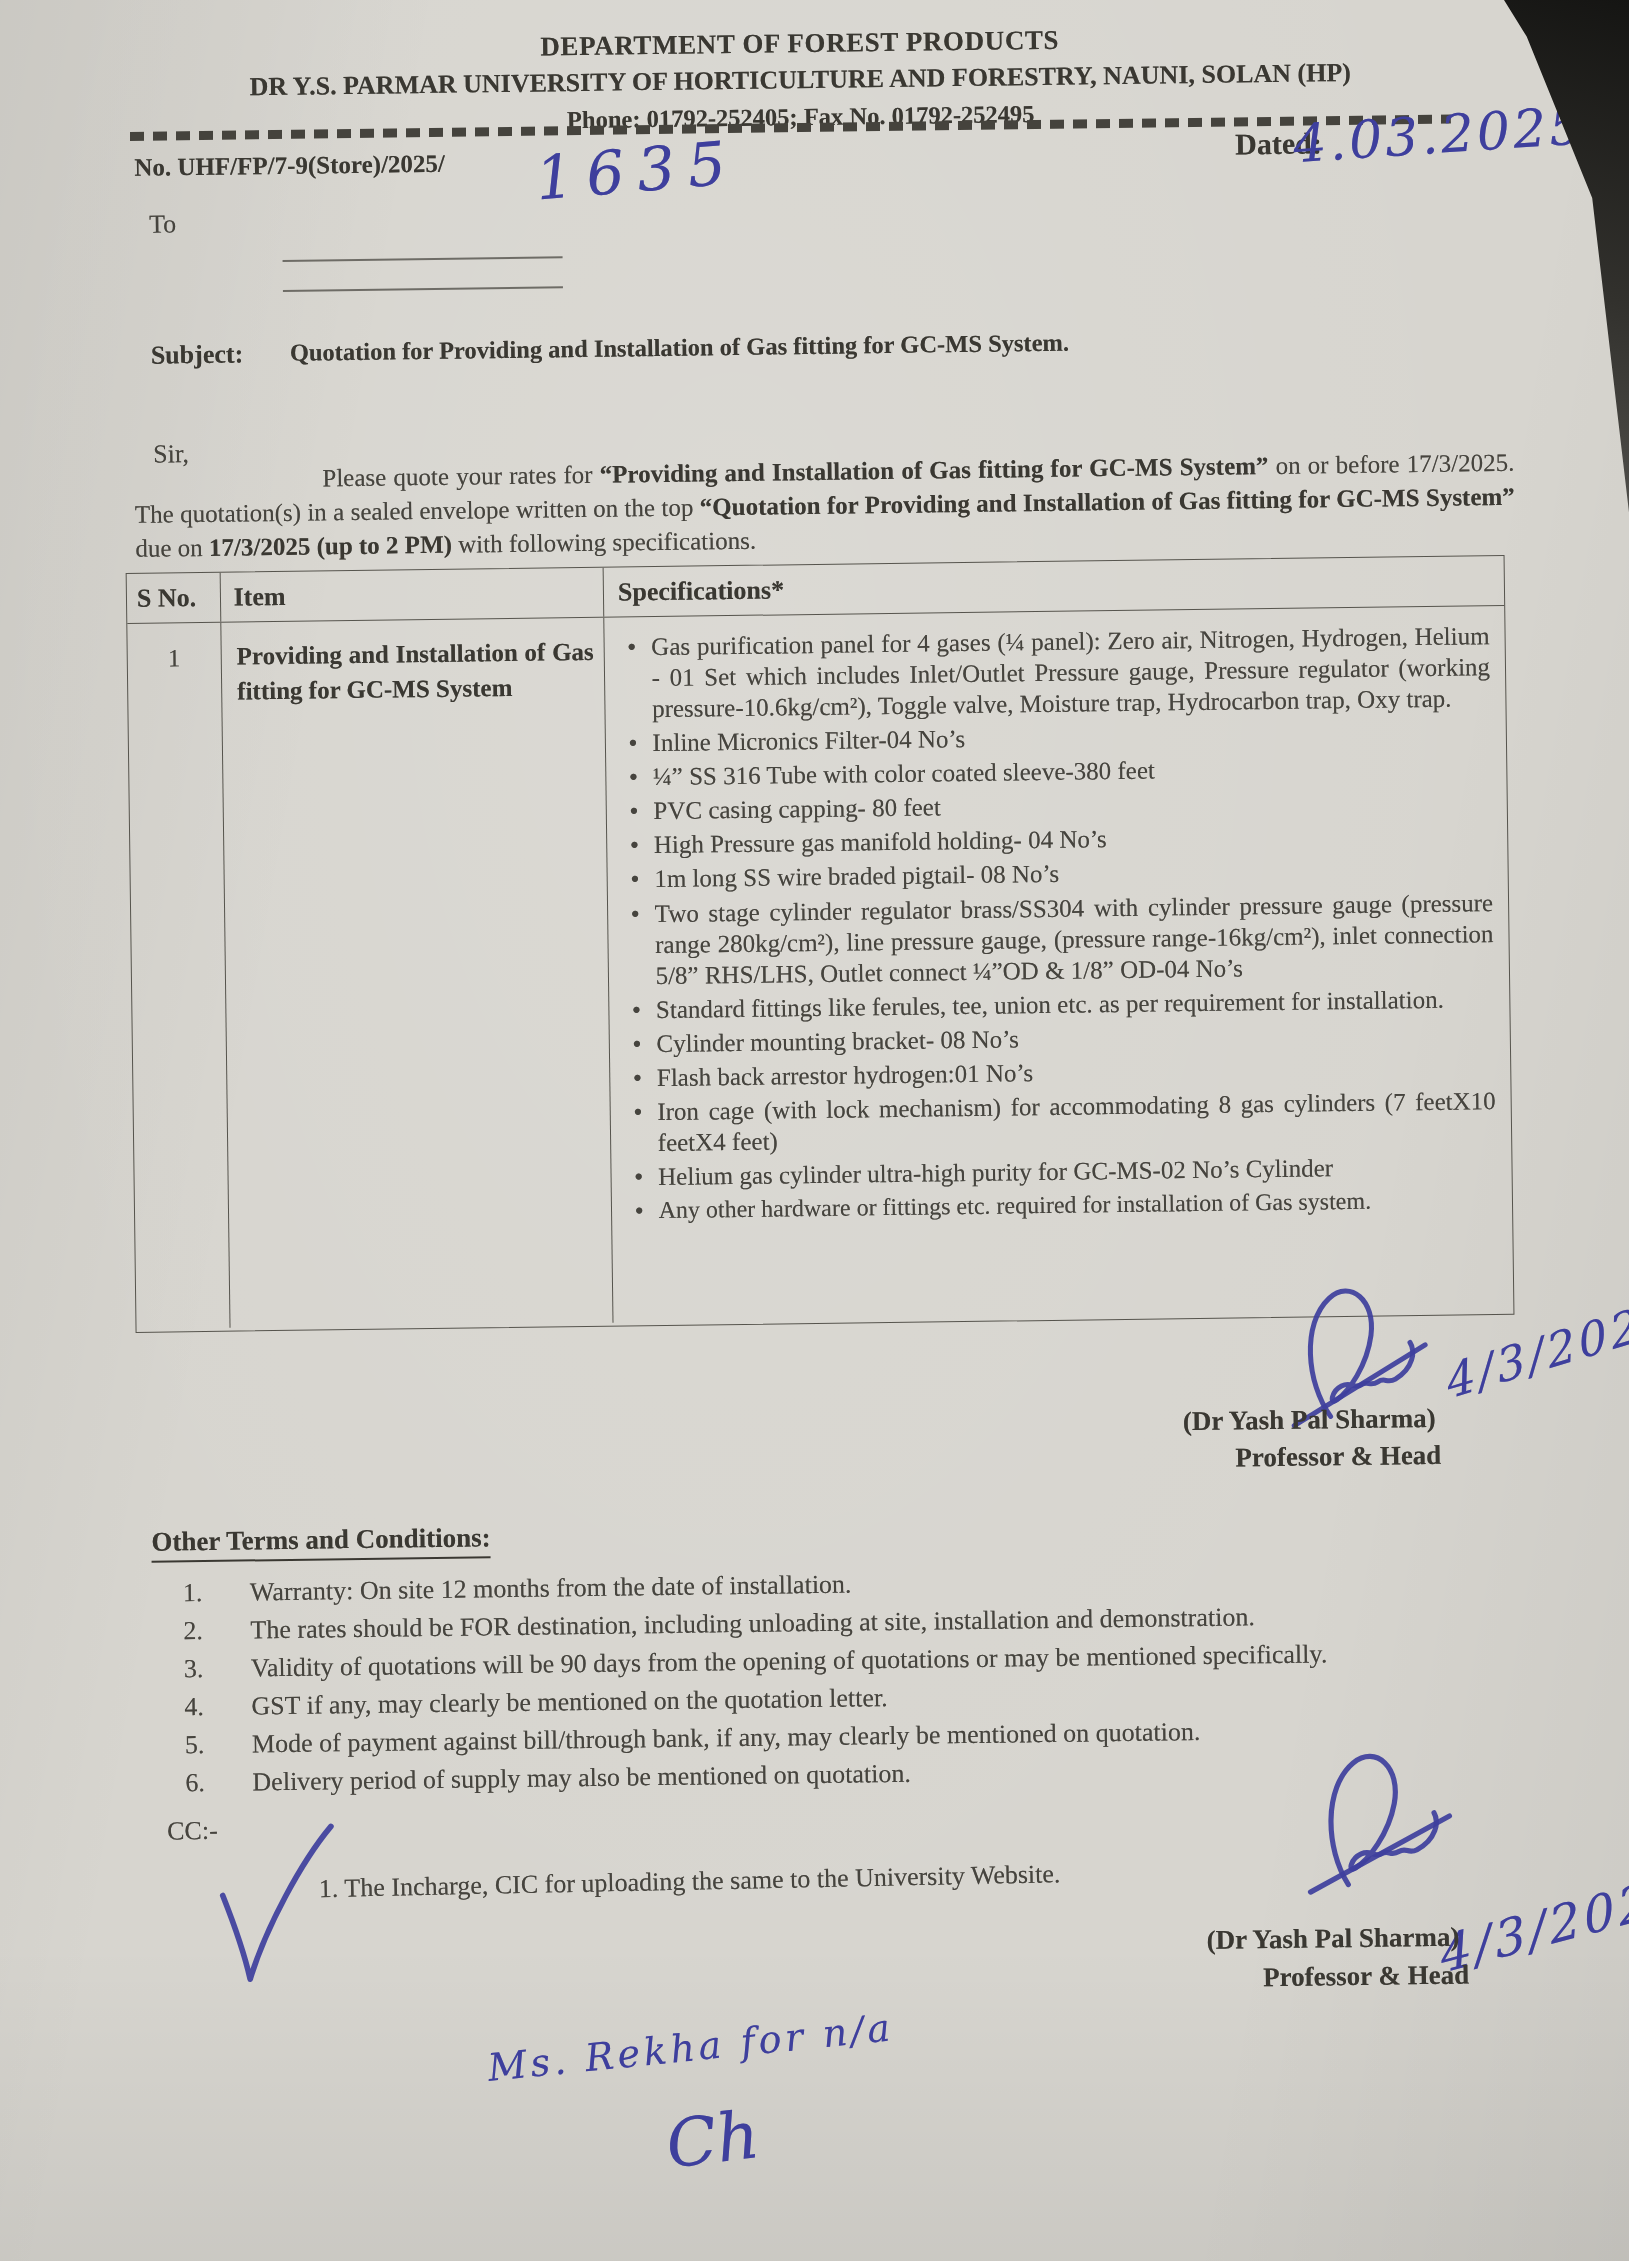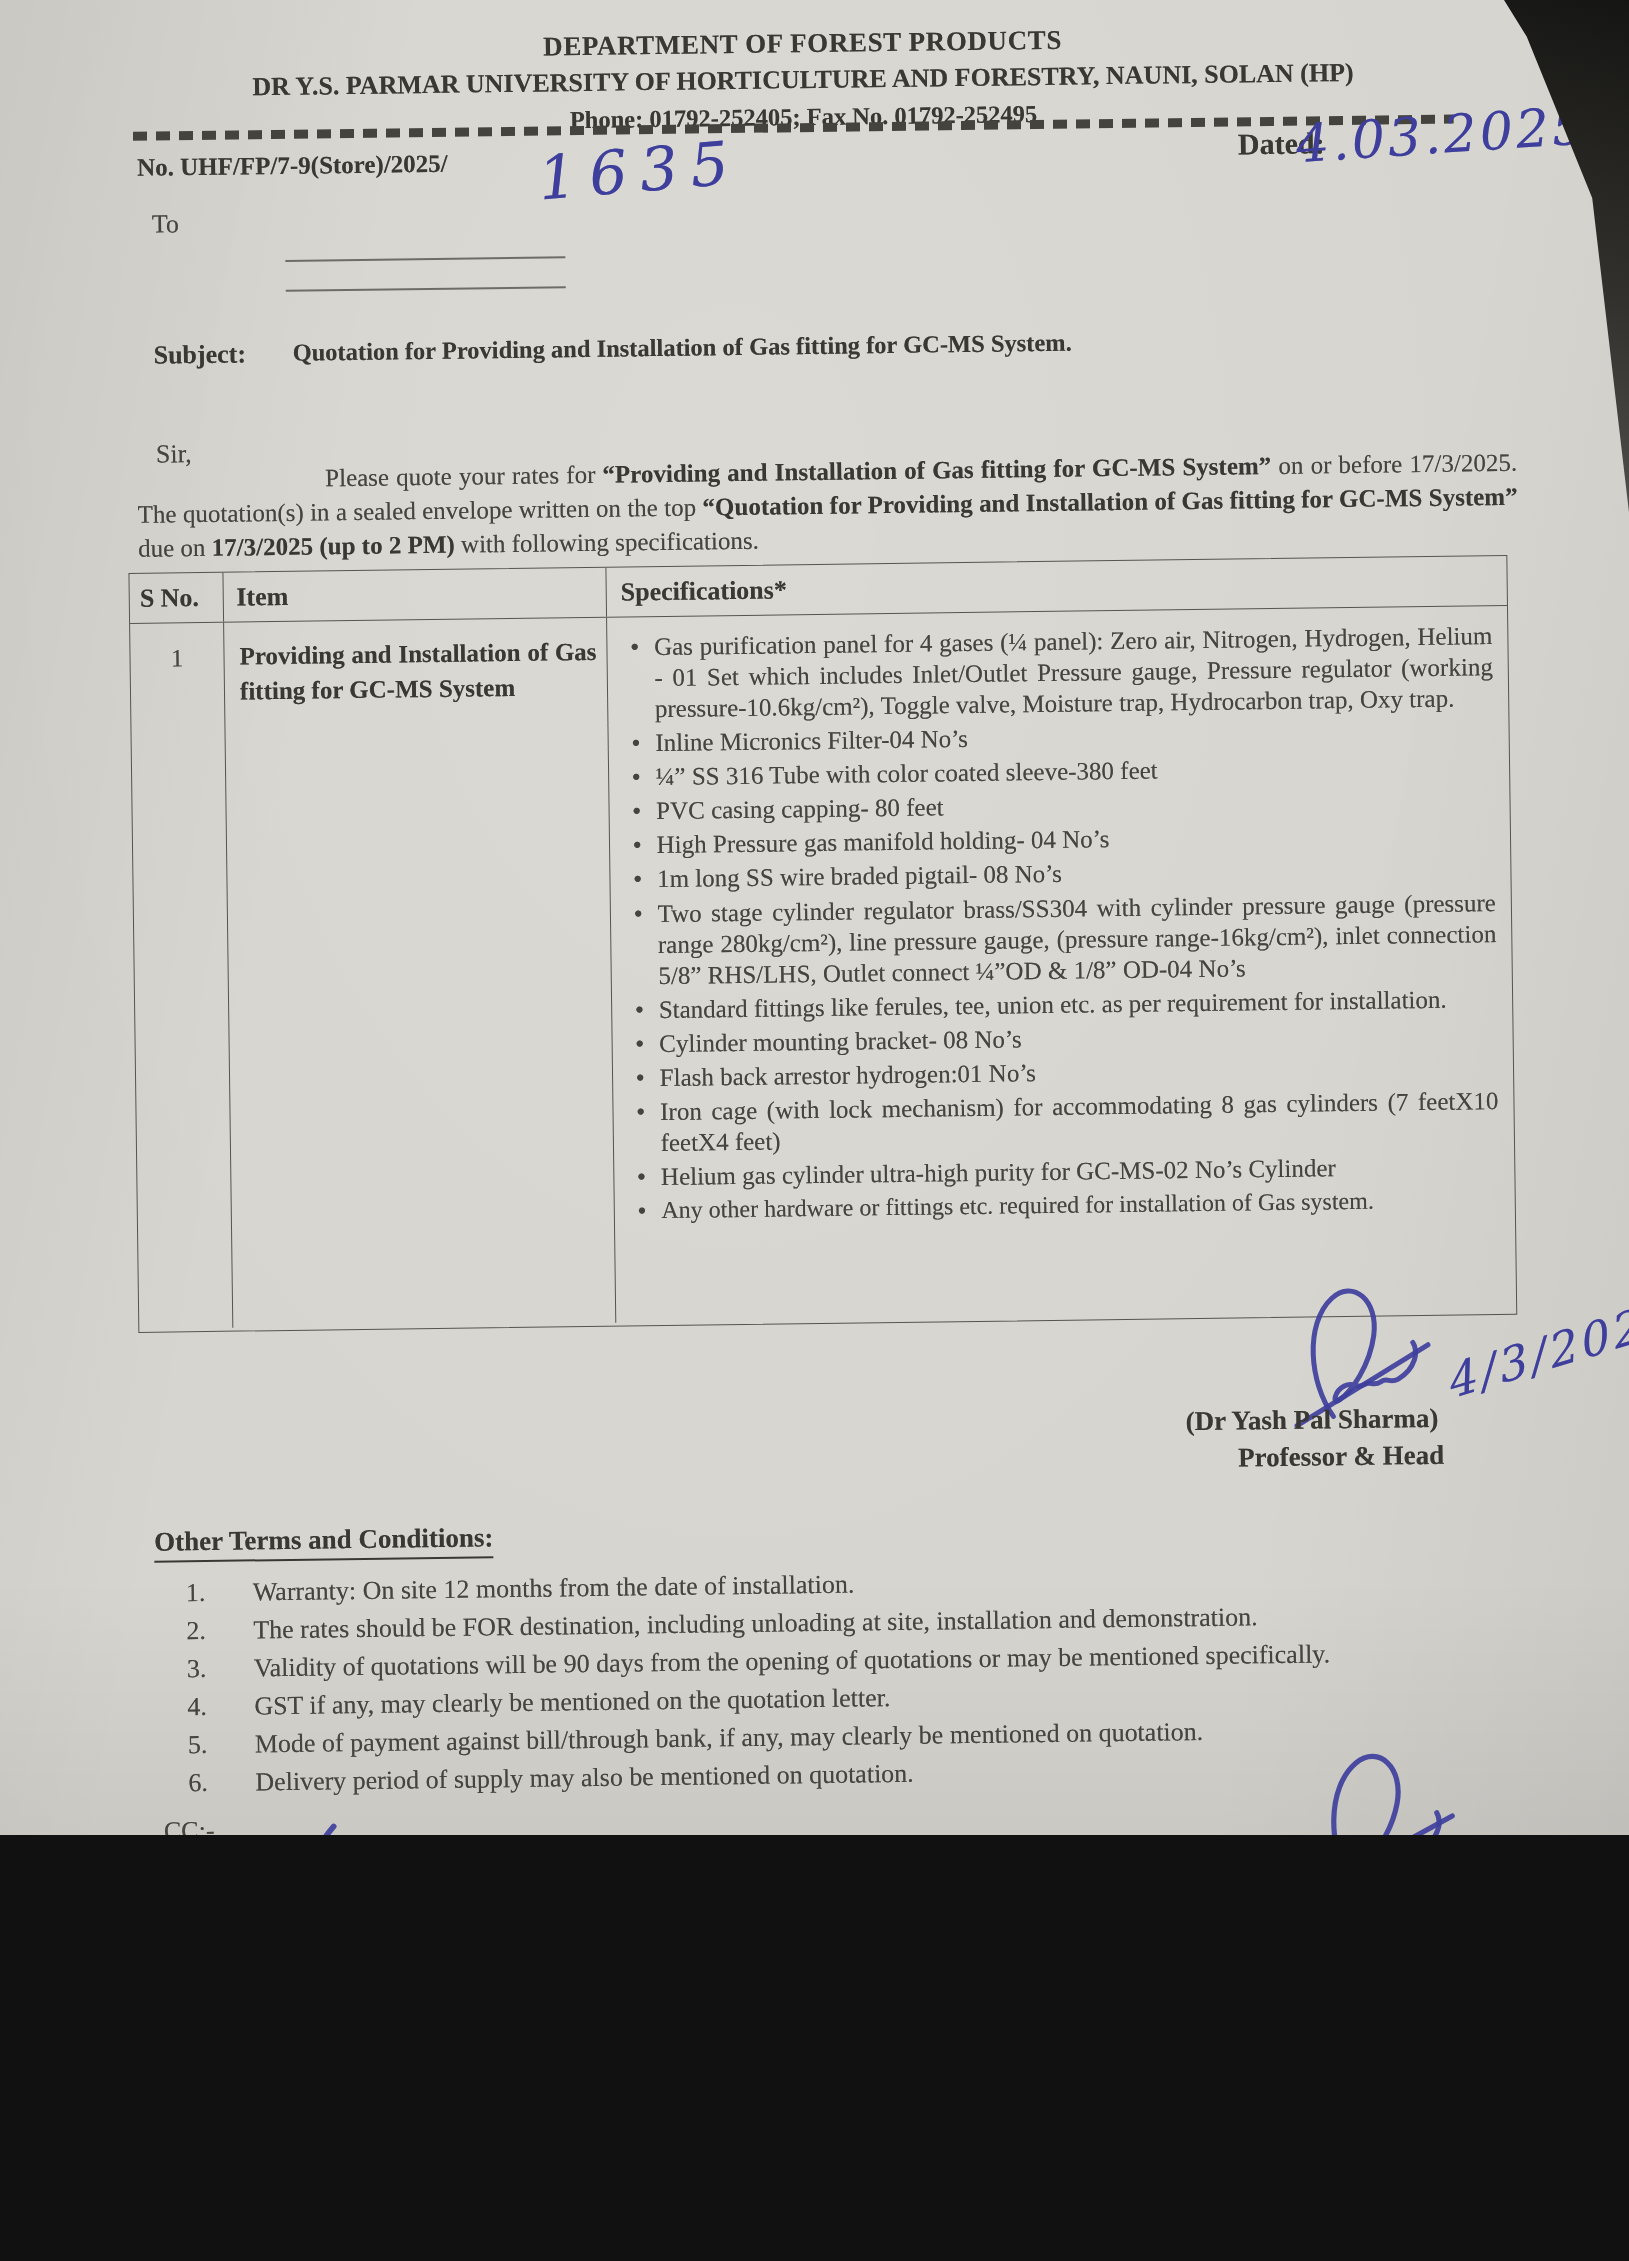--- a/index.html
+++ b/index.html
@@ -1,18 +1,18 @@
 <!DOCTYPE html>
 <html style="font-size:10px"><head>
 <meta charset="utf-8">
 <style>
   html,body{margin:0;padding:0;background:#111;}
   #page{
     position:relative;
-    width:1630px;height:1835px;
+    width:1630px;height:2261px;
     overflow:hidden;
     background:
       radial-gradient(ellipse at 45% 28%, rgba(255,255,255,0.10), rgba(0,0,0,0) 62%),
       linear-gradient(100deg, rgba(0,0,0,0.06), rgba(0,0,0,0) 22%, rgba(0,0,0,0) 78%, rgba(0,0,0,0.05)),
       linear-gradient(rgba(0,0,0,0) 86%, rgba(0,0,0,0.06)),
       #d7d5cf;
     font-family:"Liberation Serif","DejaVu Serif",serif;
   }
   .sheet{position:absolute;inset:0;transform:rotate(-0.75deg);transform-origin:50% 50%;}
   .abs{position:absolute;}
@@ -50,21 +50,21 @@
   .cell-item{padding:16.3px 10px 0 15px;font-size:25px;line-height:35px;text-align:justify;}
   .cell-specs{padding:14px 15px 0 17.6px;}
   .spec-li{position:relative;padding-left:29px;font-size:25px;line-height:31px;
            margin-bottom:3.1px;text-align:justify;}
   .spec-li::before{content:"•";position:absolute;left:5px;top:0;font-size:26px;}
   .spec-li:last-child{font-size:24px;}
   .termh{left:146px;top:1518px;font-size:27px;border-bottom:2.5px solid #3a3832;padding-bottom:2.5px;}
   .terms{left:177px;top:1566px;width:1345px;font-size:26px;line-height:38px;}
   .term-li{display:block;}
   .term-li .num{display:inline-block;width:67px;}
-  .cclbl{left:152px;top:1808px;font-size:26px;}
+  .cclbl{left:158px;top:1808px;font-size:26px;}
   .ccitem{left:309px;top:1865px;font-size:26px;transform:rotate(-0.4deg);}
   .sig1{left:1269px;top:1291px;}
   .sig2{left:1282px;top:1740px;transform:rotate(3deg);}
   .check{left:200px;top:1815px;}
   .sdate1{left:1439px;top:1331px;font-size:46px;letter-spacing:3.8px;
           transform:rotate(-16deg) skewX(-8deg);white-space:nowrap;}
   .sdate2{left:1426px;top:1904px;font-size:50px;letter-spacing:3.8px;
           transform:rotate(-14deg) skewX(-8deg);white-space:nowrap;}
   .name1{left:1179px;top:1411px;font-size:27px;white-space:nowrap;}
   .title1{left:1231px;top:1448px;font-size:27px;white-space:nowrap;}

